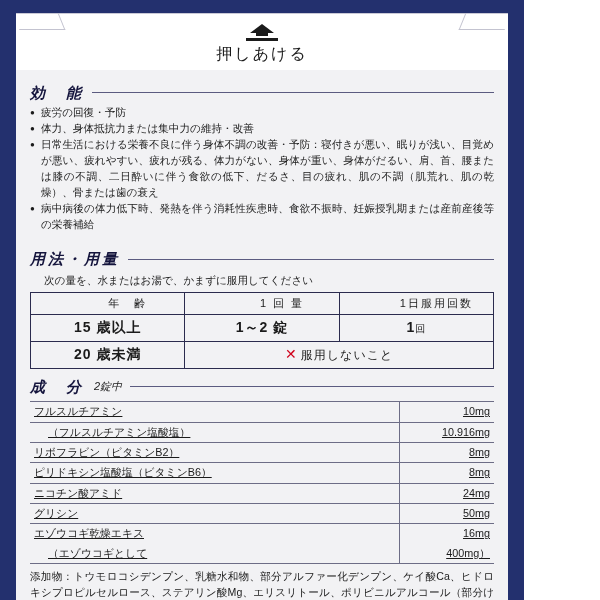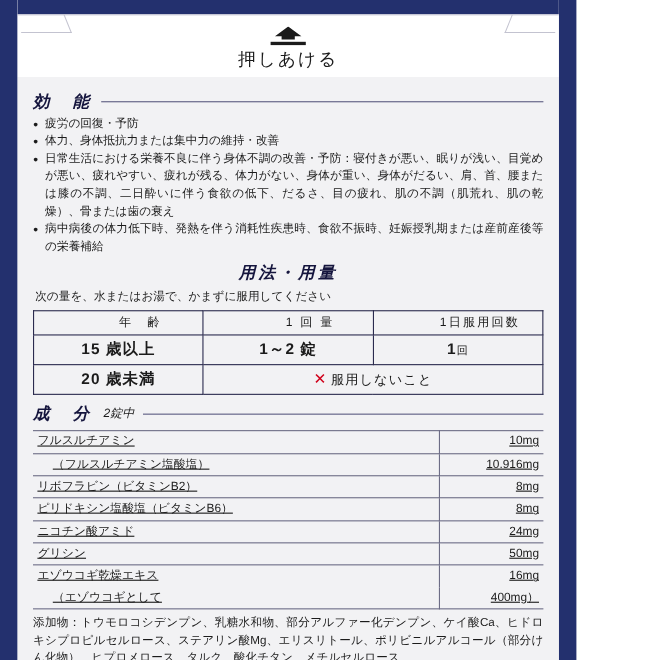--- a/index.html
+++ b/index.html
@@ -153,21 +153,21 @@
     content: "\25CF";
     position: absolute;
     left: 0;
     top: 0;
     font-size: 8px;
     line-height: 1.9;
   }
 
   .usage-note {
     font-size: 10.6px;
-    margin: 3px 0 4px 2px;
+    margin: 3px 0 4px 14px;
   }
 
   table.dose {
     width: 100%;
     border-collapse: collapse;
     table-layout: fixed;
   }
   table.dose td, table.dose th {
     border: 1px solid #2b2b4e;
     text-align: center;
@@ -263,21 +263,21 @@
       <span class="section-title">効　能</span>
       <span class="section-rule"></span>
     </div>
     <ul class="bullets">
       <li>疲労の回復・予防</li>
       <li>体力、身体抵抗力または集中力の維持・改善</li>
       <li>日常生活における栄養不良に伴う身体不調の改善・予防：寝付きが悪い、眠りが浅い、目覚めが悪い、疲れやすい、疲れが残る、体力がない、身体が重い、身体がだるい、肩、首、腰または膝の不調、二日酔いに伴う食欲の低下、だるさ、目の疲れ、肌の不調（肌荒れ、肌の乾燥）、骨または歯の衰え</li>
       <li>病中病後の体力低下時、発熱を伴う消耗性疾患時、食欲不振時、妊娠授乳期または産前産後等の栄養補給</li>
     </ul>
 
-    <div class="section-head" style="margin-top:6px;flex-direction:column;">
+    <div class="section-head" style="margin-top:16px;">
       <span class="section-title">用法・用量</span>
       <span class="section-rule"></span>
     </div>
     <div class="usage-note">次の量を、水またはお湯で、かまずに服用してください</div>
 
     <table class="dose">
       <thead>
         <tr>
           <td>年　齢</td>
           <td>1 回 量</td>

